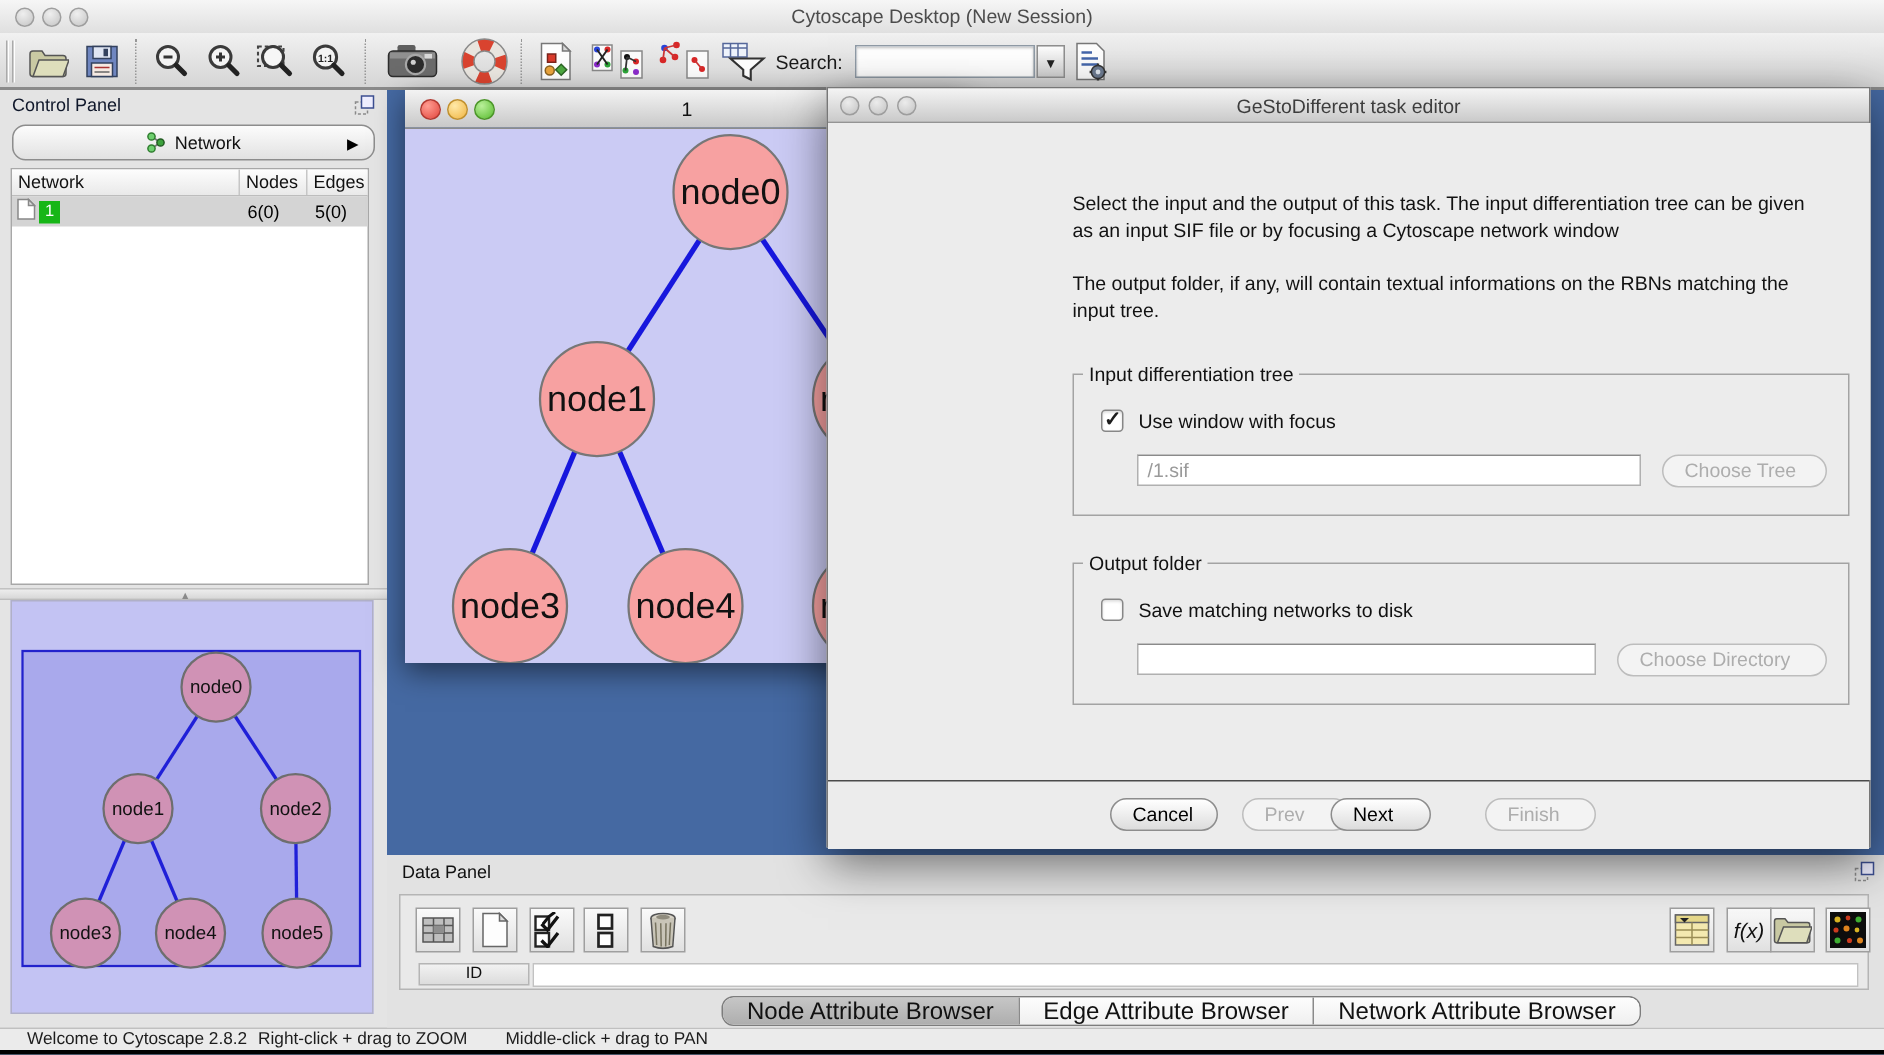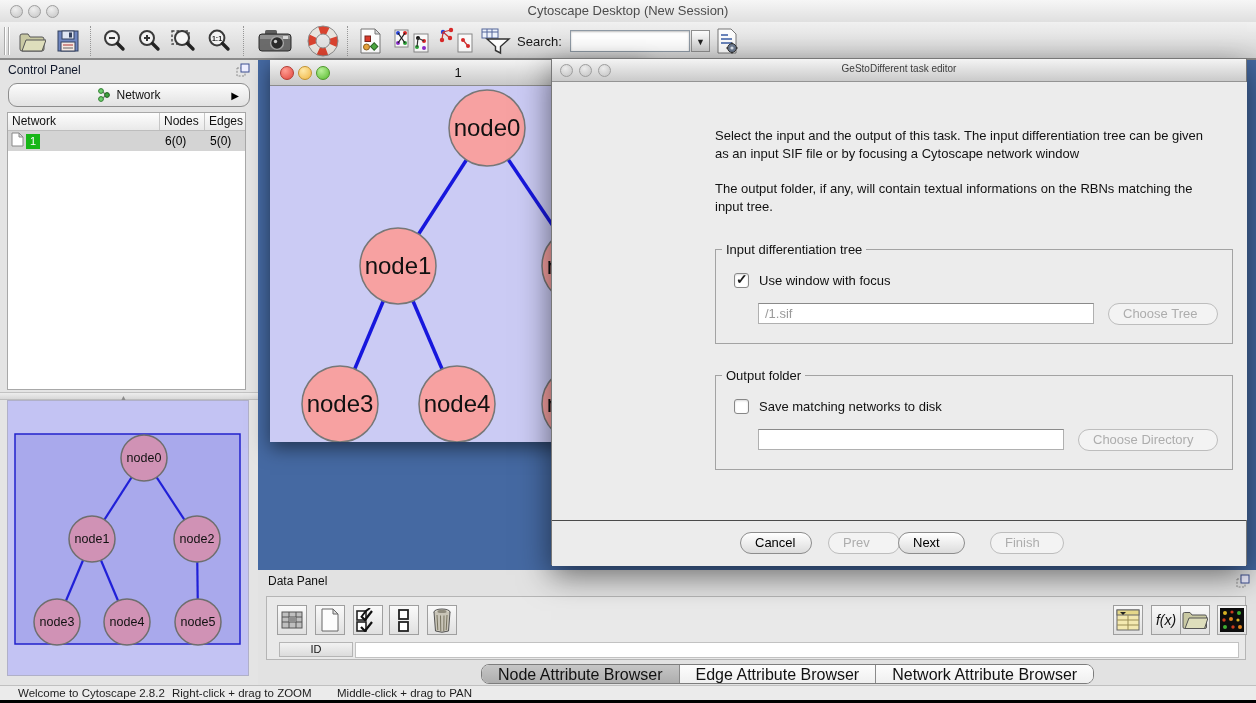--- a/index.html
+++ b/index.html
@@ -72,21 +72,21 @@
   .nw-red { left:10px; background:radial-gradient(circle at 35% 30%, #ff9d92,#e2463d); border:1px solid #b33a32;}
   .nw-yellow { left:28px; background:radial-gradient(circle at 35% 30%, #ffe9a8,#f0b541); border:1px solid #c1912f;}
   .nw-green { left:46px; background:radial-gradient(circle at 35% 30%, #b9f09a,#58bb2e); border:1px solid #4c9629;}
   .nw-content { position:relative; height:356px; background:#cbcbf4; overflow:hidden; }
 
   
   .dialog { position:absolute; left:551px; top:58px; width:696px; height:507px; z-index:4;
     background:#ececec; box-shadow:0 10px 30px rgba(0,0,0,.55); border:1px solid #777; }
   .dlg-titlebar { position:absolute; left:0; top:0; width:100%; height:23px;
     background:linear-gradient(#f4f4f4,#cacaca); border-bottom:1px solid #949494; }
-  .dlg-titlebar .title { position:absolute; left:0; right:0; top:4px; text-align:center; font-size:10px; color:#3d3d3d; }
+  .dlg-titlebar .title { position:absolute; left:0; right:0; top:4px; text-align:center; font-size:13px; color:#3d3d3d; }
   .dlg-light { position:absolute; top:5px; width:13px; height:13px; border-radius:50%;
     background:radial-gradient(circle at 40% 30%, #ececec,#c2c2c2); border:1px solid #9d9d9d; }
   .dlg-sidebar { position:absolute; left:0; top:23px; width:149px; height:438px; background:#fff; }
   .step { position:relative; height:54px; font-size:13px; color:#1a1a1a; padding:15px 0 0 12px; }
   .step.active { background:#e3e3e3; }
   .dlg-content { position:absolute; left:149px; top:23px; width:546px; height:438px; background:#ececec; }
   .intro { position:absolute; left:14px; width:505px; font-size:13px; line-height:1.42; color:#121212; }
   .group { position:absolute; left:14px; width:518px; height:95px; border:1px solid #a3a3a3; }
   .group .legend { position:absolute; left:6px; top:-8px; background:#ececec; padding:0 4px;
     font-size:13px; color:#111; }
@@ -420,21 +420,21 @@
           <div class="checkbox"></div>
           <span>Save matching networks to disk</span>
         </div>
         <div class="txt-field" style="left:42px; top:53px; width:306px"></div>
         <div class="aqua-btn disabled" style="left:362px; top:53px; width:140px">Choose Directory</div>
       </div>
     </div>
     <div class="dlg-buttonbar">
       <div class="aqua-btn" style="left:188px; top:11px; width:72px">Cancel</div>
       <div class="aqua-btn disabled" style="left:276px; top:11px; width:72px">Prev</div>
-      <div class="aqua-btn" style="left:346px; top:11px; width:67px">Next</div>
+      <div class="aqua-btn" style="left:335px; top:11px; width:67px">Next</div>
       <div class="aqua-btn disabled" style="left:438px; top:11px; width:74px">Finish</div>
     </div>
   </div>
 
   <div class="data-panel">
     <div class="dp-title">Data Panel</div>
     <div class="float-icon" style="left:978px; top:4px">
       <svg width="14" height="14" viewBox="0 0 14 14">
           <rect x="1" y="5" width="8" height="8" fill="none" stroke="#8a8a8a" stroke-dasharray="2,1.4"></rect>
           <rect x="5" y="1" width="8" height="8" fill="#eef" stroke="#3d4f91"></rect>

